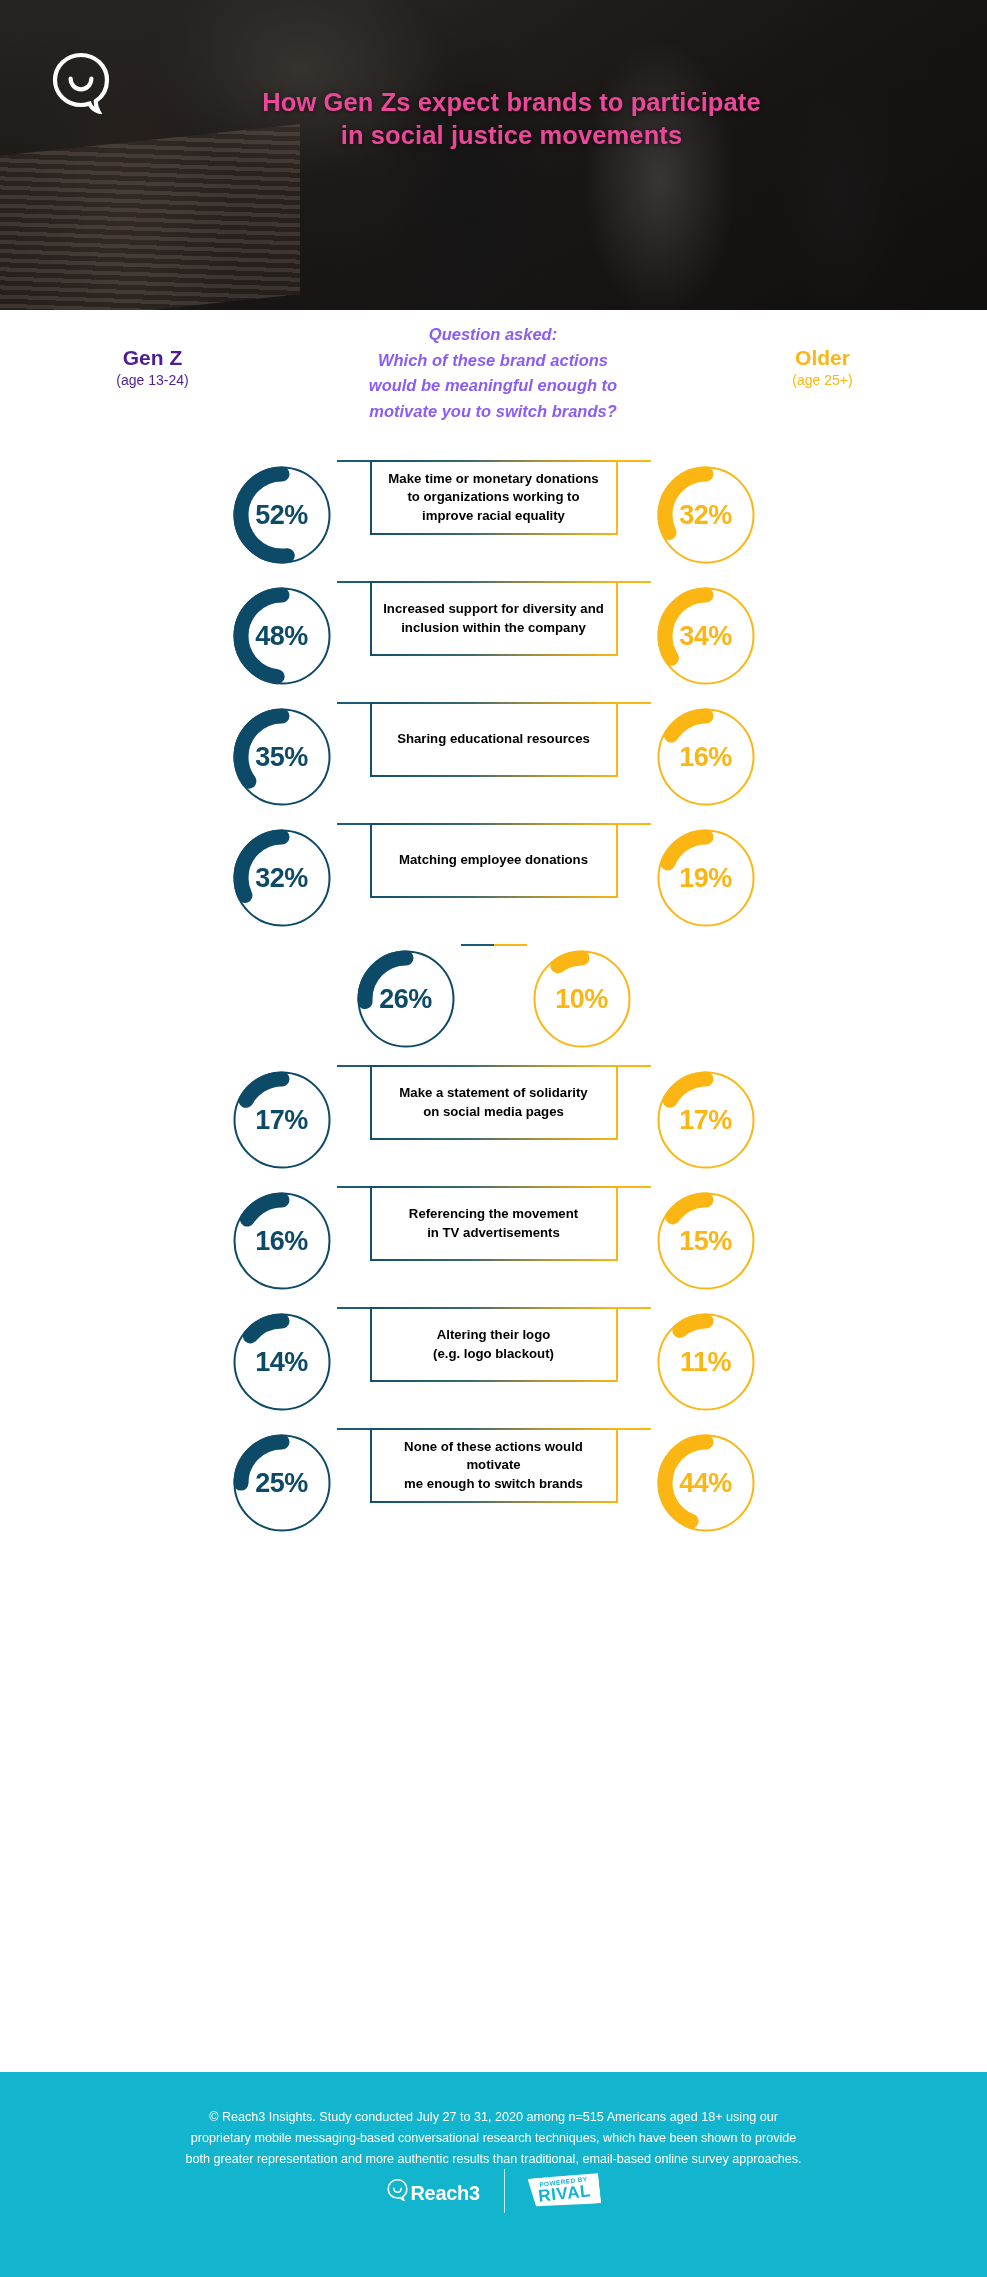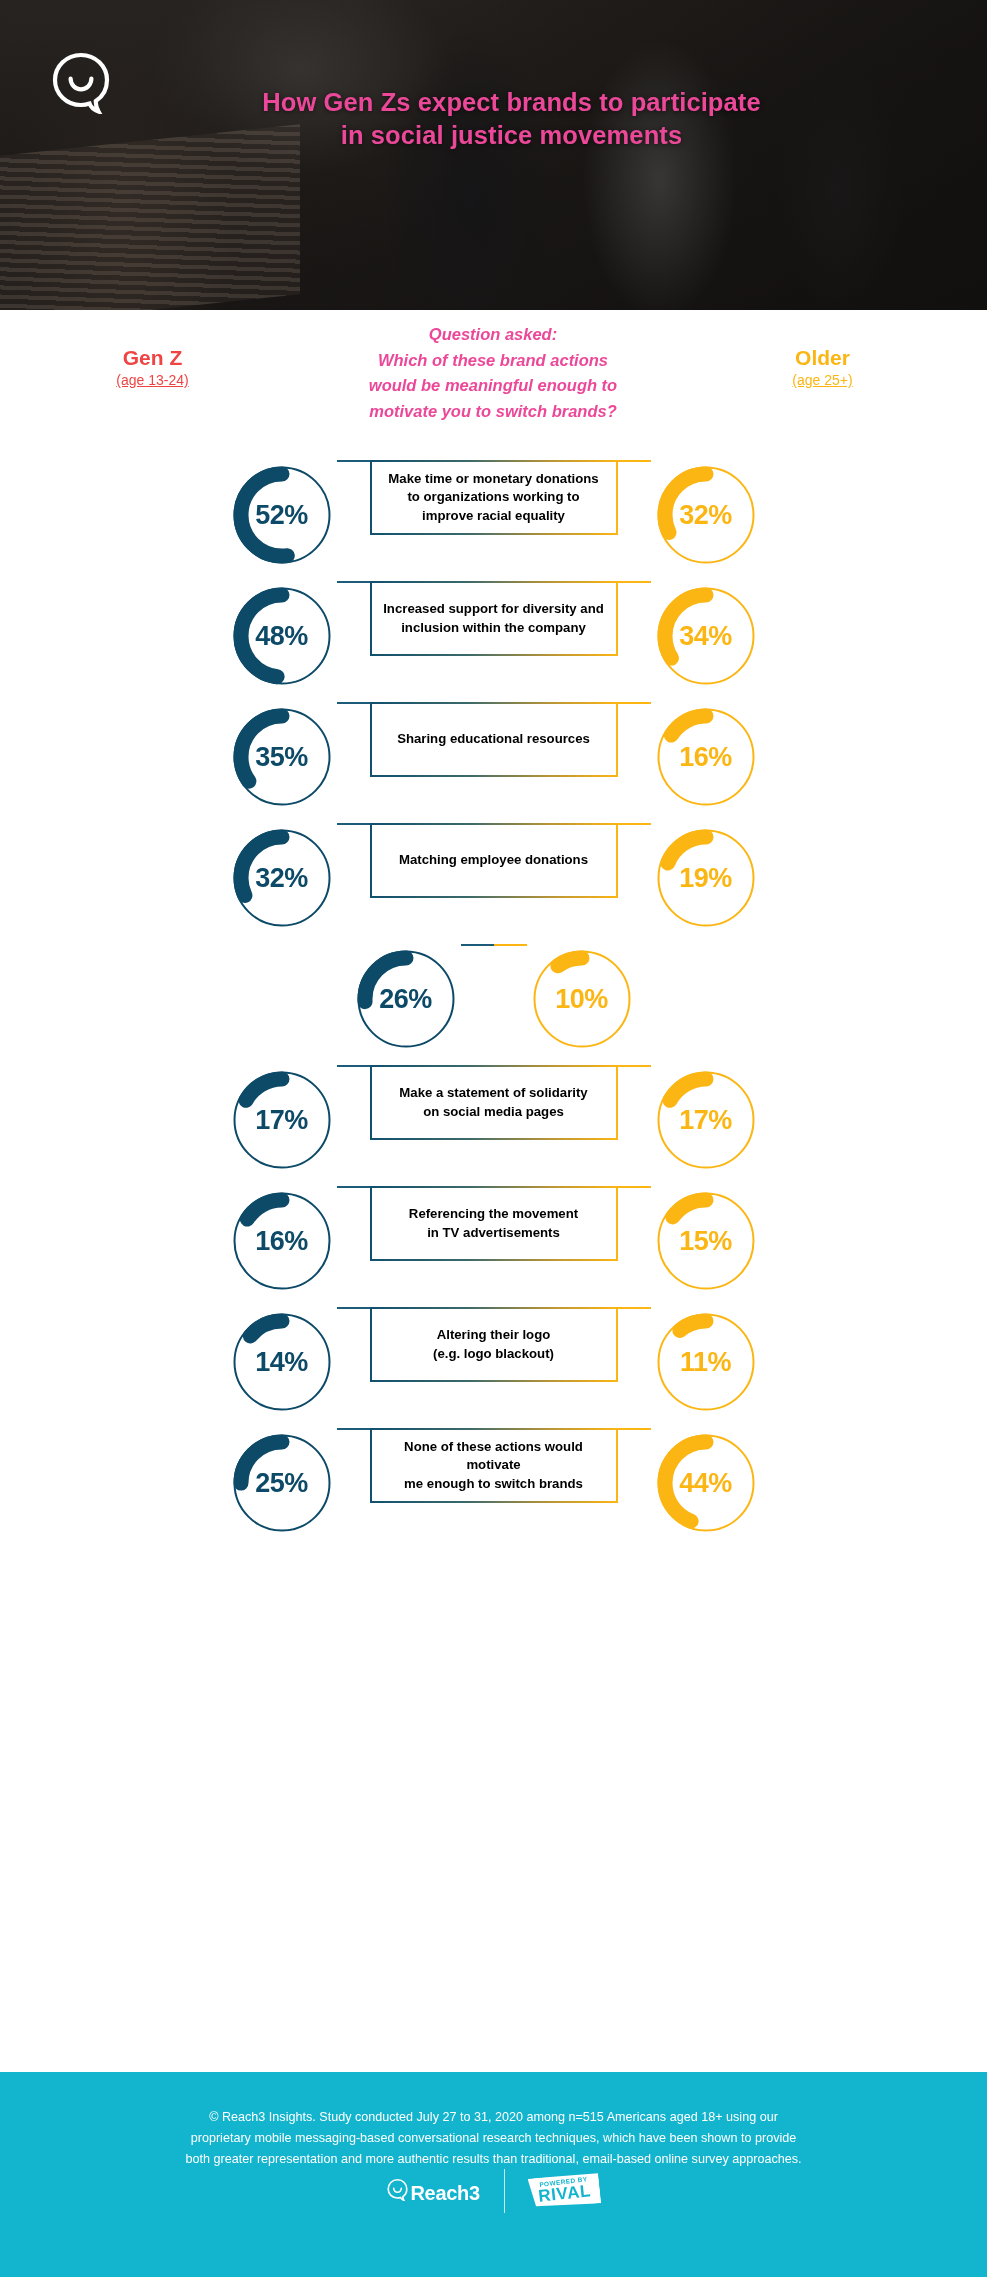--- a/index.html
+++ b/index.html
@@ -53,27 +53,27 @@
 
   
   .colheads{ position:relative; height:150px; }
   .col-genz{
     position:absolute; left:70px; top:36px; width:165px; text-align:center;
   }
   .col-older{
     position:absolute; left:740px; top:36px; width:165px; text-align:center;
   }
   .col-title{ font-size:21px; font-weight:bold; line-height:1.15; }
-  .col-sub{ font-size:14px; line-height:1.5;text-decoration:underline; }
-  .genz-c{ color:#ef4444; }
+  .col-sub{ font-size:14px; line-height:1.5; }
+  .genz-c{ color:#4c1d95; }
   .older-c{ color:#FBB614; }
 
   .question{
     position:absolute; left:273px; top:12px; width:440px;
-    text-align:center; color:#ec4899;
+    text-align:center; color:#8b5cf6;
     font-style:italic; font-weight:bold;
     font-size:16.5px; line-height:1.55;
   }
 
   
   .rows{ position:relative; }
   .row{
     position:relative;
     height:121px;
     display:flex; align-items:flex-start; justify-content:center;

